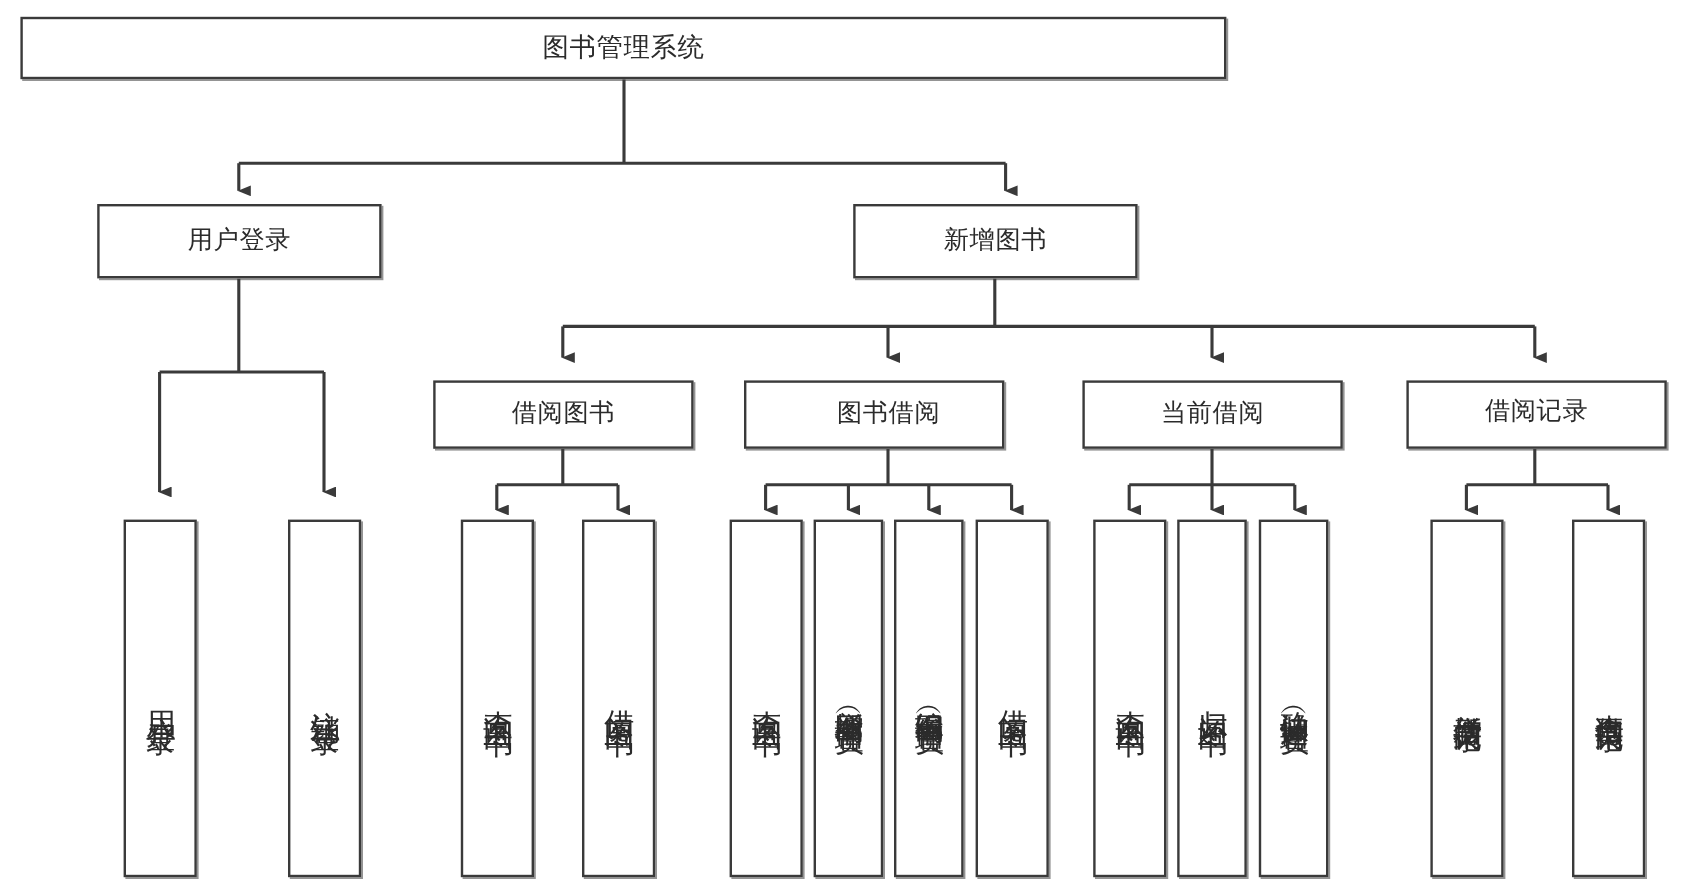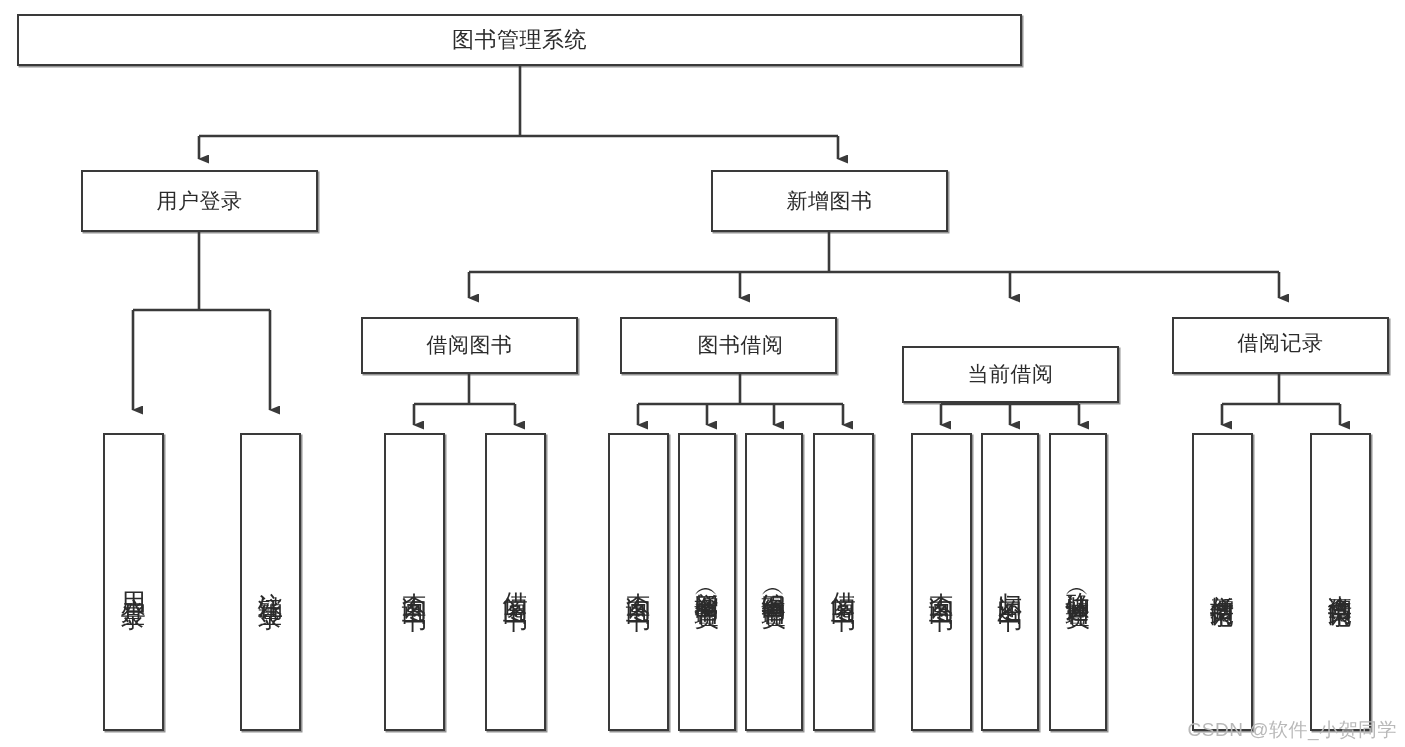--- a/index.html
+++ b/index.html
@@ -150,21 +150,21 @@
   <div class="node horiz" style="left:711px; top:170px; width:237px; height:62px;">
     <span class="label">新增图书</span>
   </div>
 
   <div class="node horiz" style="left:361px; top:317px; width:217px; height:57px;">
     <span class="label">借阅图书</span>
   </div>
   <div class="node horiz" style="left:620px; top:317px; width:217px; height:57px;padding-left:24px;">
     <span class="label">图书借阅</span>
   </div>
-  <div class="node horiz" style="left:902px; top:317px; width:217px; height:57px;margin-top:29px;">
+  <div class="node horiz" style="left:902px; top:317px; width:217px; height:57px;">
     <span class="label">当前借阅</span>
   </div>
   <div class="node horiz" style="left:1172px; top:317px; width:217px; height:57px;font-family:Liberation Mono, monospace;">
     <span class="label">借阅记录</span>
   </div>
 
   <div class="node vert" style="left:103px; top:433px; width:61px; height:298px;">
     <span class="label">用户登录</span>
   </div>
   <div class="node vert" style="left:240px; top:433px; width:61px; height:298px;">
@@ -201,15 +201,14 @@
     <span class="label">确认归还（管理员）</span>
   </div>
 
   <div class="node vert tall" style="left:1192px; top:433px; width:61px; height:298px;">
     <span class="label">新增借阅记录</span>
   </div>
   <div class="node vert tall" style="left:1310px; top:433px; width:61px; height:298px;">
     <span class="label">查询借阅记录</span>
   </div>
 
-  <div class="watermark">CSDN @软件_小贺同学</div>
 
 </div>
 
 </body></html>

